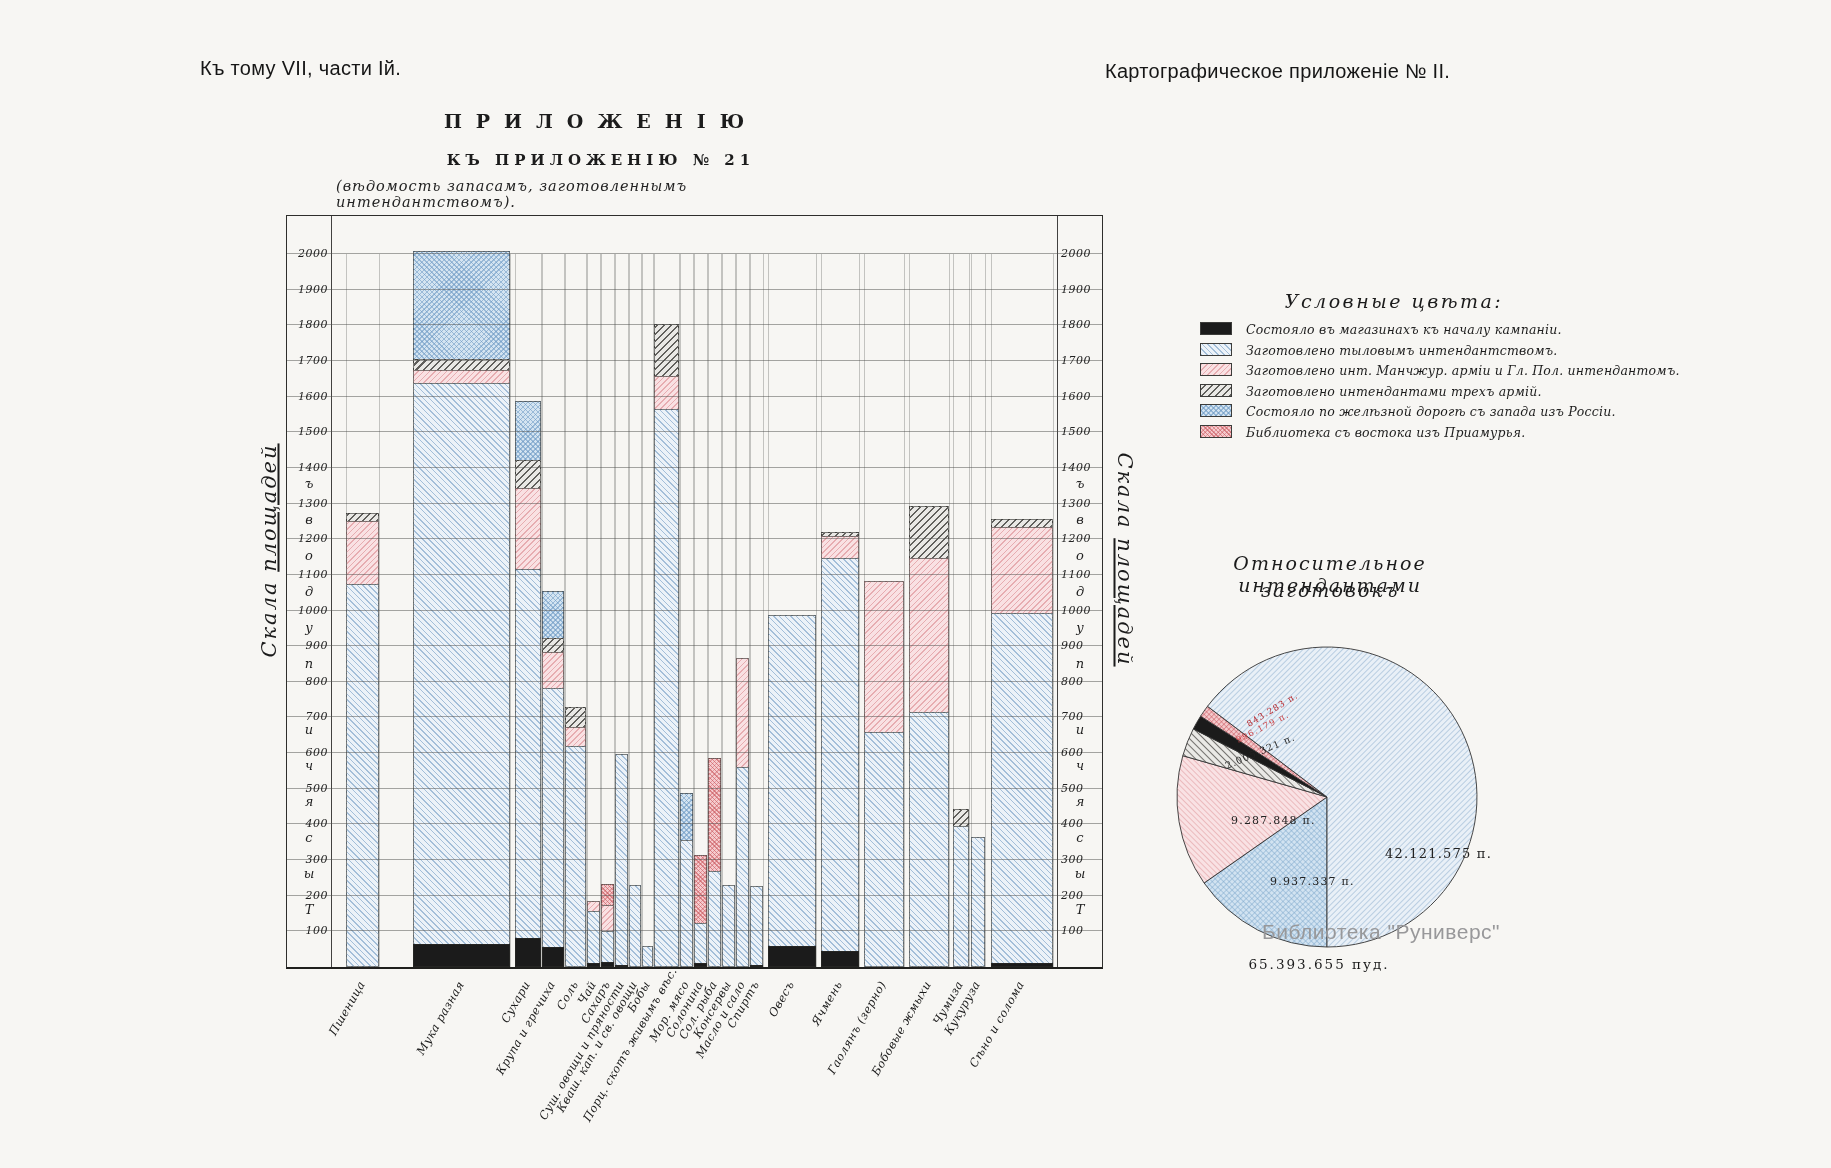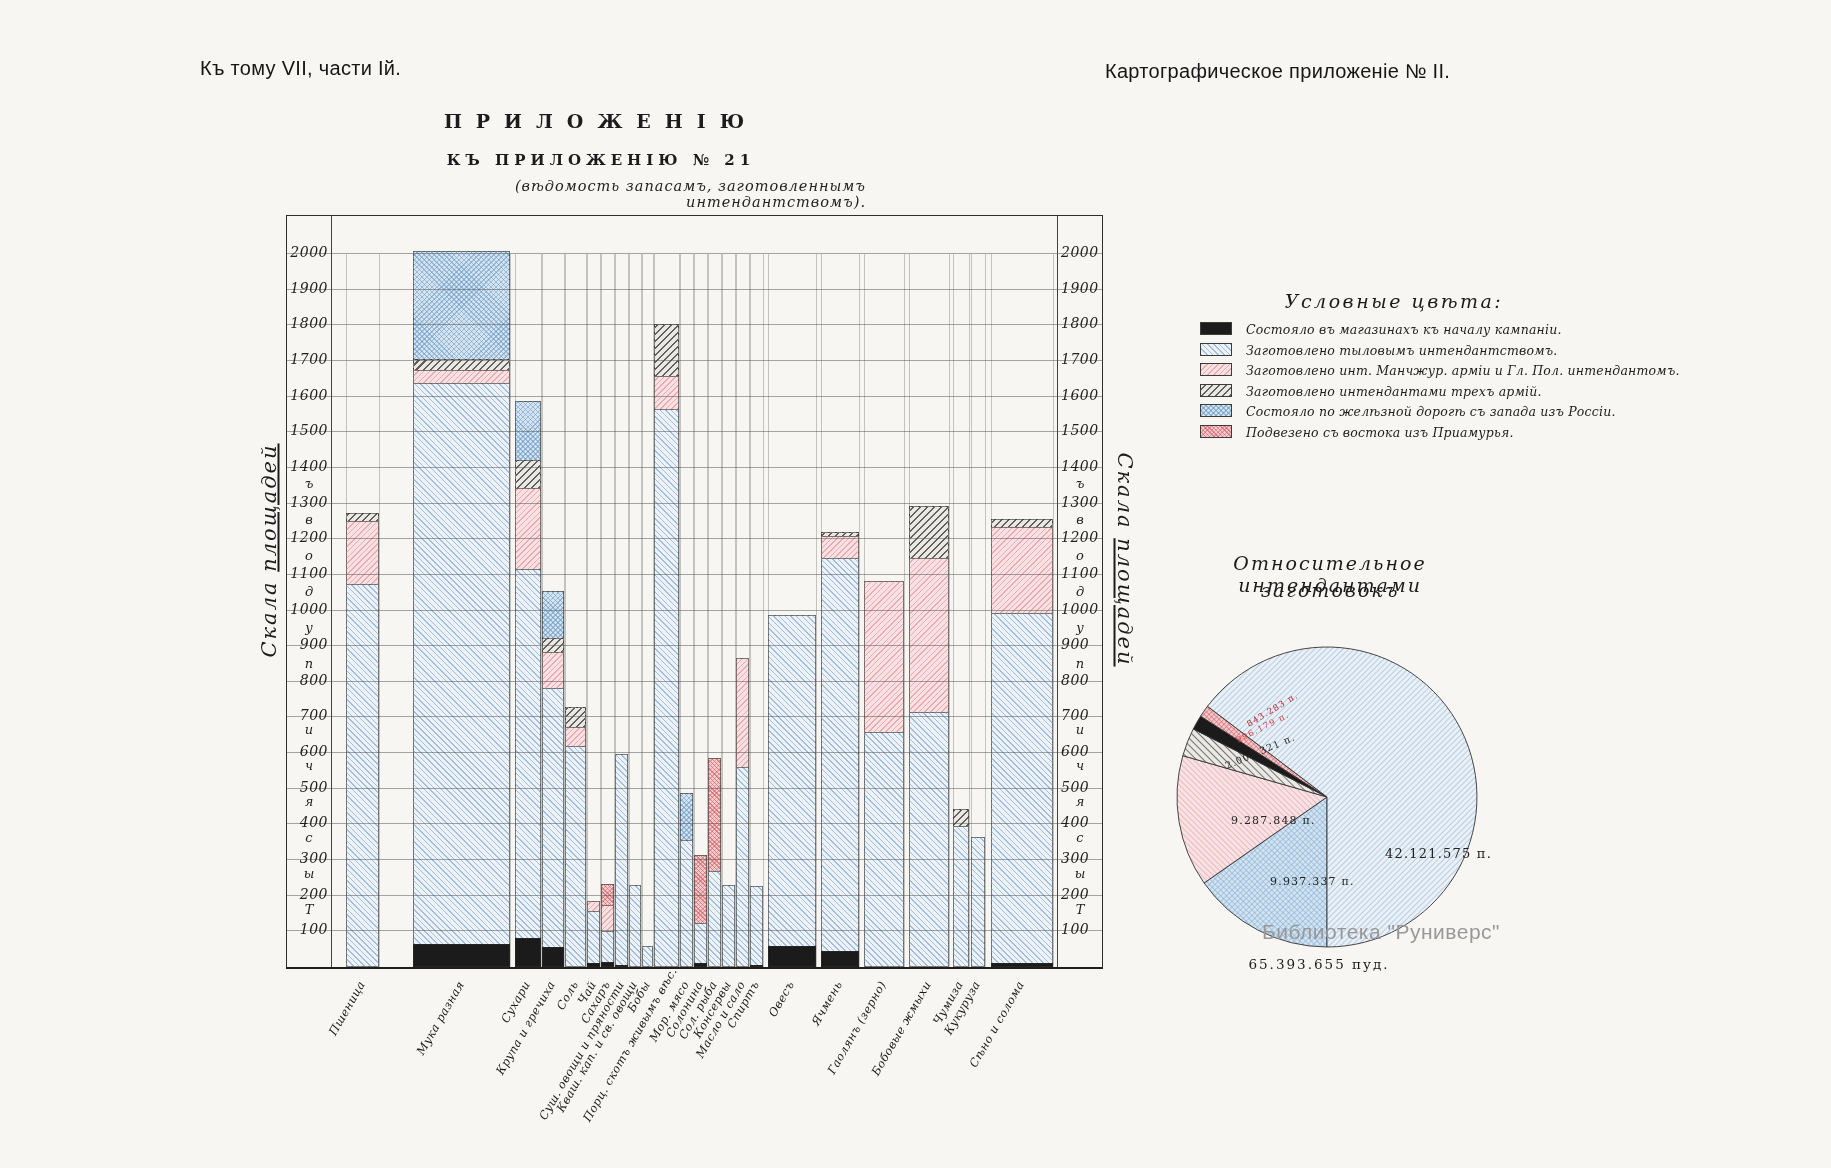--- a/index.html
+++ b/index.html
@@ -7,26 +7,26 @@
     width:1831px;height:1168px;position:relative;overflow:hidden;
     background:#f7f6f3;
     font-family:"DejaVu Serif", serif;color:#1c1c1c;
   }
   .abs{position:absolute;}
   
   .hdr{font-family:"Liberation Sans", sans-serif;font-size:20px;color:#161616;letter-spacing:.3px;}
   
   .t-main{font-weight:bold;font-size:19px;letter-spacing:14px;text-align:center;}
   .t-sub{font-weight:bold;font-size:15px;letter-spacing:5px;text-align:center;}
-  .t-note{font-style:italic;font-size:14.5px;text-align:right;letter-spacing:1px;color:#222;}
+  .t-note{font-style:italic;font-size:14.5px;text-align:left;letter-spacing:1px;color:#222;}
   
   .frame{border:1.4px solid #2e2e2c;border-bottom:2.2px solid #1f1f1d;background:transparent;}
   .innerline{position:absolute;top:0;bottom:0;width:0;border-left:1px solid rgba(46,46,44,.9);}
   .gridline{position:absolute;left:0;right:0;height:0;border-top:1px solid rgba(80,80,78,.5);}
-  .tick{position:absolute;font-style:italic;font-size:14px;color:#222;transform:translateY(6px);letter-spacing:.5px;}
+  .tick{position:absolute;font-style:italic;font-size:11px;color:#222;transform:translateY(6px);letter-spacing:.5px;}
   .tick.l{right:calc(100% - 41px);text-align:right;}
   .tick.r{left:calc(100% - 41px);text-align:left;}
   .vletter{position:absolute;font-style:italic;font-size:13px;color:#222;transform:translate(-50%,50%);}
   .plot{position:absolute;left:44px;right:44px;top:38px;bottom:0;overflow:visible;}
   .colline{position:absolute;top:0;bottom:0;width:0;border-left:1px solid rgba(90,90,88,.33);}
   .bar{position:absolute;bottom:0;display:flex;flex-direction:column-reverse;}
   .seg{width:100%;box-sizing:border-box;border:1px solid rgba(45,45,42,.6);margin-top:-1px;}
   
   .pat-start{background-color:#1b1b1b;}
   .pat-tyl{background-color:#ecf2f8;
@@ -344,21 +344,21 @@
     <div class="leg-row">
       <div class="leg-sw pat-three"></div>
       <div class="leg-lab">Заготовлено интендантами трехъ армій.</div>
     </div>
     <div class="leg-row">
       <div class="leg-sw pat-west"></div>
       <div class="leg-lab">Состояло по желѣзной дорогѣ съ запада изъ Россіи.</div>
     </div>
     <div class="leg-row">
       <div class="leg-sw pat-east"></div>
-      <div class="leg-lab">Подвезено съ востока изъ Приамурья.</div>
+      <div class="leg-lab">Библиотека съ востока изъ Приамурья.</div>
     </div>
   </div>
 
 <div class="abs pie-title" style="left:1150px;top:552px;width:360px;">Относительное интендантами</div>
 <div class="abs pie-title" style="left:1150px;top:579px;width:360px;">заготовокъ</div>
 
 <svg class="abs" style="left:1167px;top:632px;" width="330" height="350" viewBox="0 0 330 350">
   <defs>
     <pattern id="pg-tyl" width="4" height="4" patternUnits="userSpaceOnUse" patternTransform="rotate(45)">
       <rect width="4" height="4" fill="#e9f0f7"></rect>

